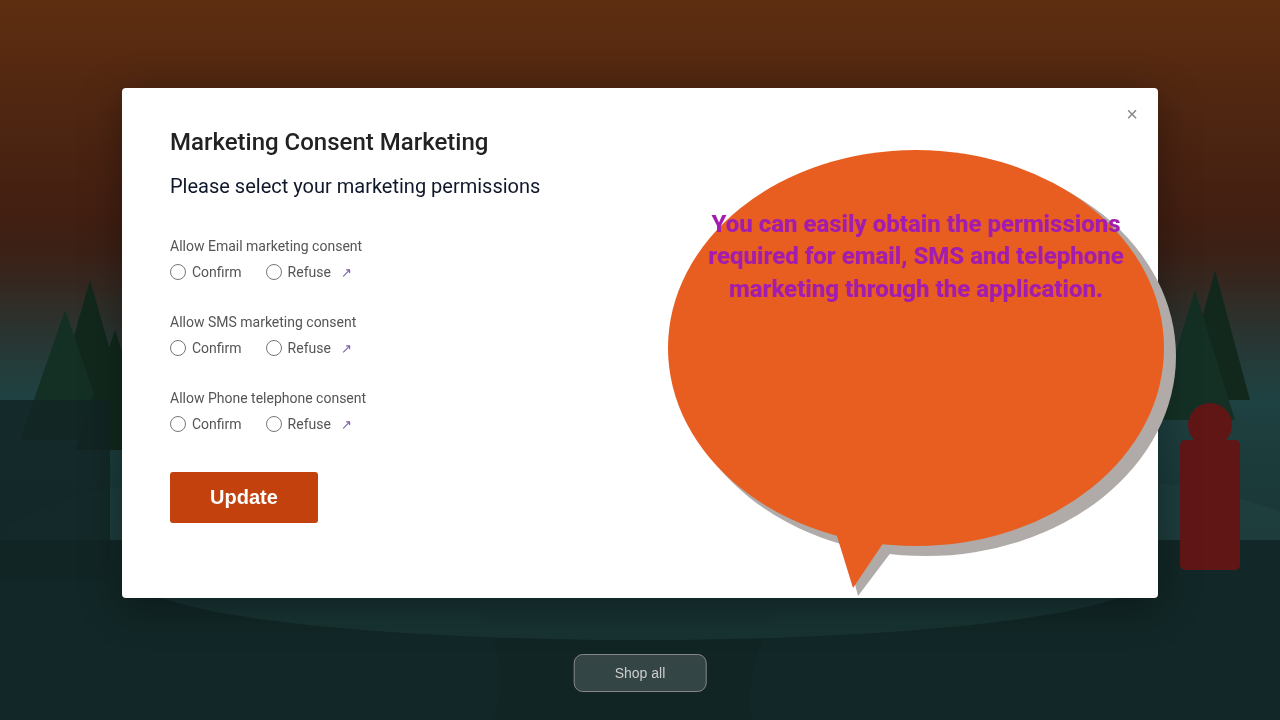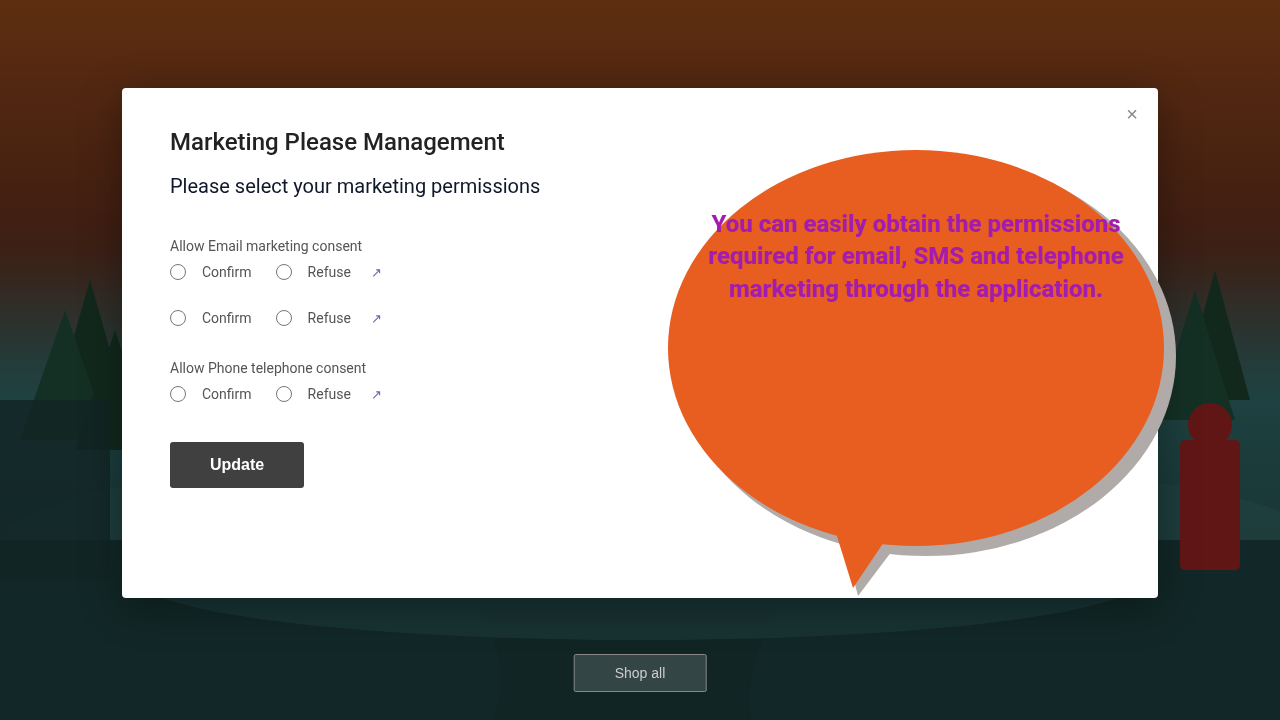--- a/index.html
+++ b/index.html
@@ -88,21 +88,21 @@
 
     .consent-options {
       display: flex;
       align-items: center;
       gap: 24px;
     }
 
     .radio-option {
       display: flex;
       align-items: center;
-      gap: 16px;
+      gap: 6px;
       font-size: 14px;
       color: #555;
       cursor: pointer;
     }
 
     .radio-option input[type="radio"] {
       width: 16px;
       height: 16px;
       accent-color: #555;
       cursor: pointer;
@@ -111,25 +111,25 @@
     .external-link-icon {
       display: inline-block;
       margin-left: 4px;
       color: #7b5ea7;
       font-size: 13px;
       cursor: pointer;
       text-decoration: none;
     }
 
     .update-btn {
-      background: #404040;
+      background: #c2410c;
       color: #ffffff;
       border: none;
       padding: 14px 40px;
-      font-size: 16px;
+      font-size: 20px;
       font-weight: 600;
       border-radius: 3px;
       cursor: pointer;
       margin-top: 10px;
     }
 
     
     .shop-all-container {
       position: absolute;
       bottom: 28px;
@@ -138,21 +138,21 @@
       z-index: 3;
     }
 
     .shop-all-btn {
       border: 1px solid #888;
       background: rgba(255,255,255,0.15);
       color: #ccc;
       padding: 10px 40px;
       font-size: 14px;
       cursor: pointer;
-      border-radius: 2px;
+      border-radius: 9px;
     }
   </style>
 </head>
 <body>
 
 <div class="bg"></div>
 
 <div class="bg-scenery">
   <svg width="1280" height="720" viewBox="0 0 1280 720" xmlns="http://www.w3.org/2000/svg">
 
@@ -185,41 +185,42 @@
 
     <rect x="0" y="400" width="110" height="180" fill="#1a3535" opacity="0.8"></rect>
   </svg>
 </div>
 
 <div class="overlay"></div>
 
 <div class="modal">
   <button class="modal-close">×</button>
 
-  <h2 class="modal-title">Marketing Please Management</h2>
+  <h2 class="modal-title">Marketing Consent Marketing</h2>
   <p class="modal-subtitle">Please select your marketing permissions</p>
 
   
   <div class="consent-section">
     <div class="consent-label">Allow Email marketing consent</div>
     <div class="consent-options">
       <label class="radio-option">
         <input type="radio" name="email_consent" value="confirm" style="">
         <span>Confirm</span>
       </label>
       <label class="radio-option">
         <input type="radio" name="email_consent" value="refuse" style="">
         <span>Refuse</span>
         <span class="external-link-icon">↗</span>
       </label>
     </div>
   </div>
 
   
   <div class="consent-section">
+    <div class="consent-label">Allow SMS marketing consent</div>
     <div class="consent-options">
       <label class="radio-option">
         <input type="radio" name="sms_consent" value="confirm" style="">
         <span>Confirm</span>
       </label>
       <label class="radio-option">
         <input type="radio" name="sms_consent" value="refuse" style="">
         <span>Refuse</span>
         <span class="external-link-icon">↗</span>
       </label>

